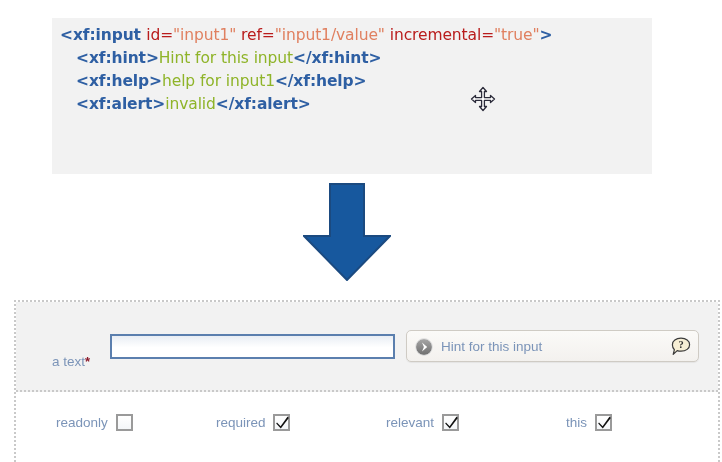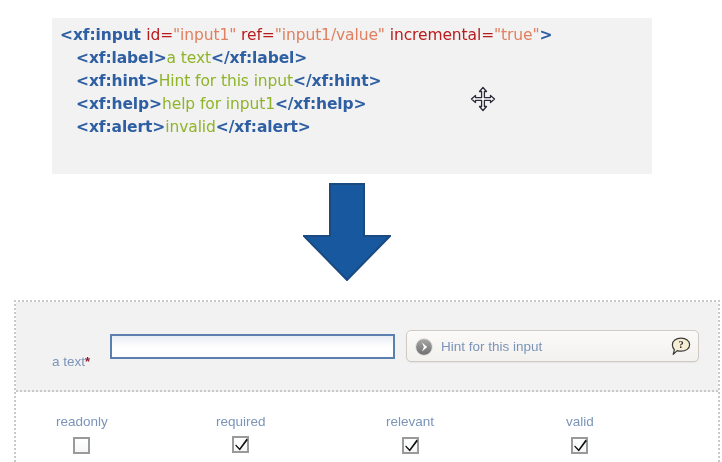--- a/index.html
+++ b/index.html
@@ -150,21 +150,20 @@
     height: 19px;
   }
 
   
   .prop {
     position: absolute;
     top: 22px;
     display: flex;
     align-items: center;
     gap: 8px;
-    flex-direction: column;
   }
   .prop-label {
     font-size: 13.5px;
     color: #7b94b8;
     font-family: "Liberation Sans", sans-serif;
   }
   .cbox {
     width: 17px;
     height: 17px;
     box-sizing: border-box;
@@ -184,21 +183,20 @@
   .p1 { left: 200px; gap: 7px; }
   .p2 { left: 370px; }
   .p3 { left: 550px; }
 </style>
 </head>
 <body>
 
 <div class="code-block">
   <div id="code-lines">
       <div class="code-line"><span class="tk-tag">&lt;xf:input </span><span class="tk-attr">id=</span><span class="tk-val">"input1"</span><span class="tk-attr"> ref=</span><span class="tk-val">"input1/value"</span><span class="tk-attr"> incremental=</span><span class="tk-val">"true"</span><span class="tk-tag">&gt;</span></div>
-      <div class="code-line" style="padding-left: 24px;"><span class="tk-tag">&lt;xf:label&gt;</span><span class="tk-text">a text</span><span class="tk-tag">&lt;/xf:label&gt;</span></div>
       <div class="code-line" style="padding-left: 24px;"><span class="tk-tag">&lt;xf:hint&gt;</span><span class="tk-text">Hint for this input</span><span class="tk-tag">&lt;/xf:hint&gt;</span></div>
       <div class="code-line" style="padding-left: 24px;"><span class="tk-tag">&lt;xf:help&gt;</span><span class="tk-text">help for input1</span><span class="tk-tag">&lt;/xf:help&gt;</span></div>
       <div class="code-line" style="padding-left: 24px;"><span class="tk-tag">&lt;xf:alert&gt;</span><span class="tk-text">invalid</span><span class="tk-tag">&lt;/xf:alert&gt;</span></div>
     </div>
 </div>
 
 <div class="move-cursor">
   <svg width="26" height="26" viewBox="0 0 26 26" xmlns="http://www.w3.org/2000/svg">
     <path d="M13 1.5 L16.5 5.5 L14.4 5.5 L14.4 11.6 L20.5 11.6 L20.5 9.5 L24.5 13 L20.5 16.5 L20.5 14.4 L14.4 14.4 L14.4 20.5 L16.5 20.5 L13 24.5 L9.5 20.5 L11.6 20.5 L11.6 14.4 L5.5 14.4 L5.5 16.5 L1.5 13 L5.5 9.5 L5.5 11.6 L11.6 11.6 L11.6 5.5 L9.5 5.5 Z" fill="#ffffff" stroke="#2b2b3a" stroke-width="1.3" stroke-linejoin="round"></path>
   </svg>
@@ -256,21 +254,21 @@
       </div>
       <div class="prop p2">
         <span class="prop-label">relevant</span>
         <span class="cbox">
           <svg class="tick" width="13" height="15" viewBox="0 0 13 15" xmlns="http://www.w3.org/2000/svg">
             <path d="M1 7.4 L4.6 11.2 L11.6 1.6 L12.8 3.0 L4.8 13.6 L0.2 8.6 Z" fill="#111111"></path>
           </svg>
         </span>
       </div>
       <div class="prop p3">
-        <span class="prop-label">valid</span>
+        <span class="prop-label">this</span>
         <span class="cbox">
           <svg class="tick" width="13" height="15" viewBox="0 0 13 15" xmlns="http://www.w3.org/2000/svg">
             <path d="M1 7.4 L4.6 11.2 L11.6 1.6 L12.8 3.0 L4.8 13.6 L0.2 8.6 Z" fill="#111111"></path>
           </svg>
         </span>
       </div>
     </div>
 </div>
 
 </body></html>

